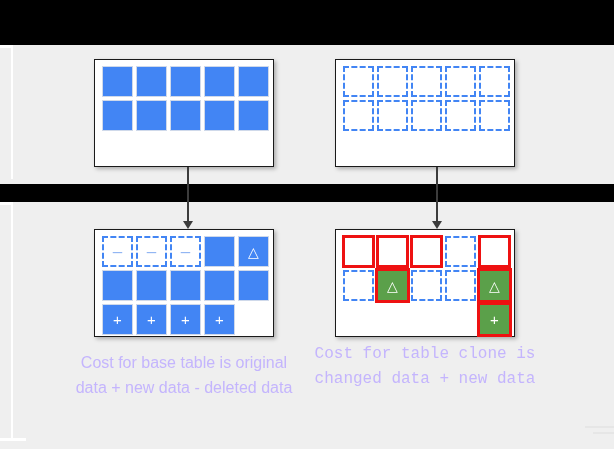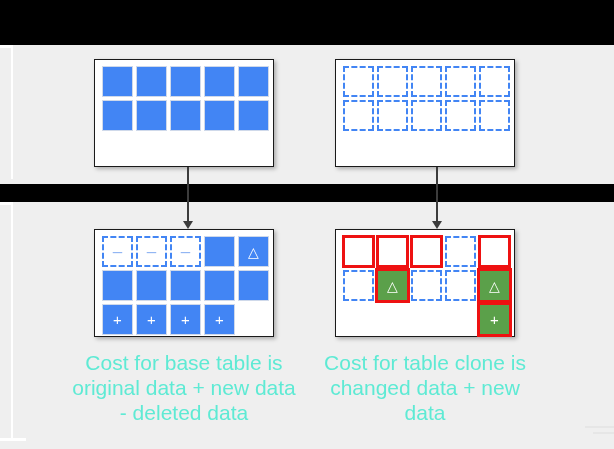--- a/index.html
+++ b/index.html
@@ -163,27 +163,27 @@
     border-top: 8px solid #3c3c3c;
   }
   #arrow-head-left  { left: 183px; top: 221px; }
   #arrow-head-right { left: 432px; top: 221px; }
 
   
   .caption {
     position: absolute;
     width: 230px;
     text-align: center;
-    color: #5eead4;
-    font-size: 21px;
+    color: #c4b5fd;
+    font-size: 16px;
     line-height: 25px;
     font-family: "Liberation Sans", sans-serif;
   }
   #caption-base  { left: 69px;  top: 350px; }
-  #caption-clone { left: 310px; top: 350px; }
+  #caption-clone { left: 310px; top: 342px; font-family: Liberation Mono, monospace; }
 </style>
 </head>
 <body>
 
 <div id="canvas">
 
   <div class="slide-band" id="band-top"></div>
   <div class="slide-band" id="band-bottom"></div>
 
   <div class="guide-line" id="guide-top"></div>

